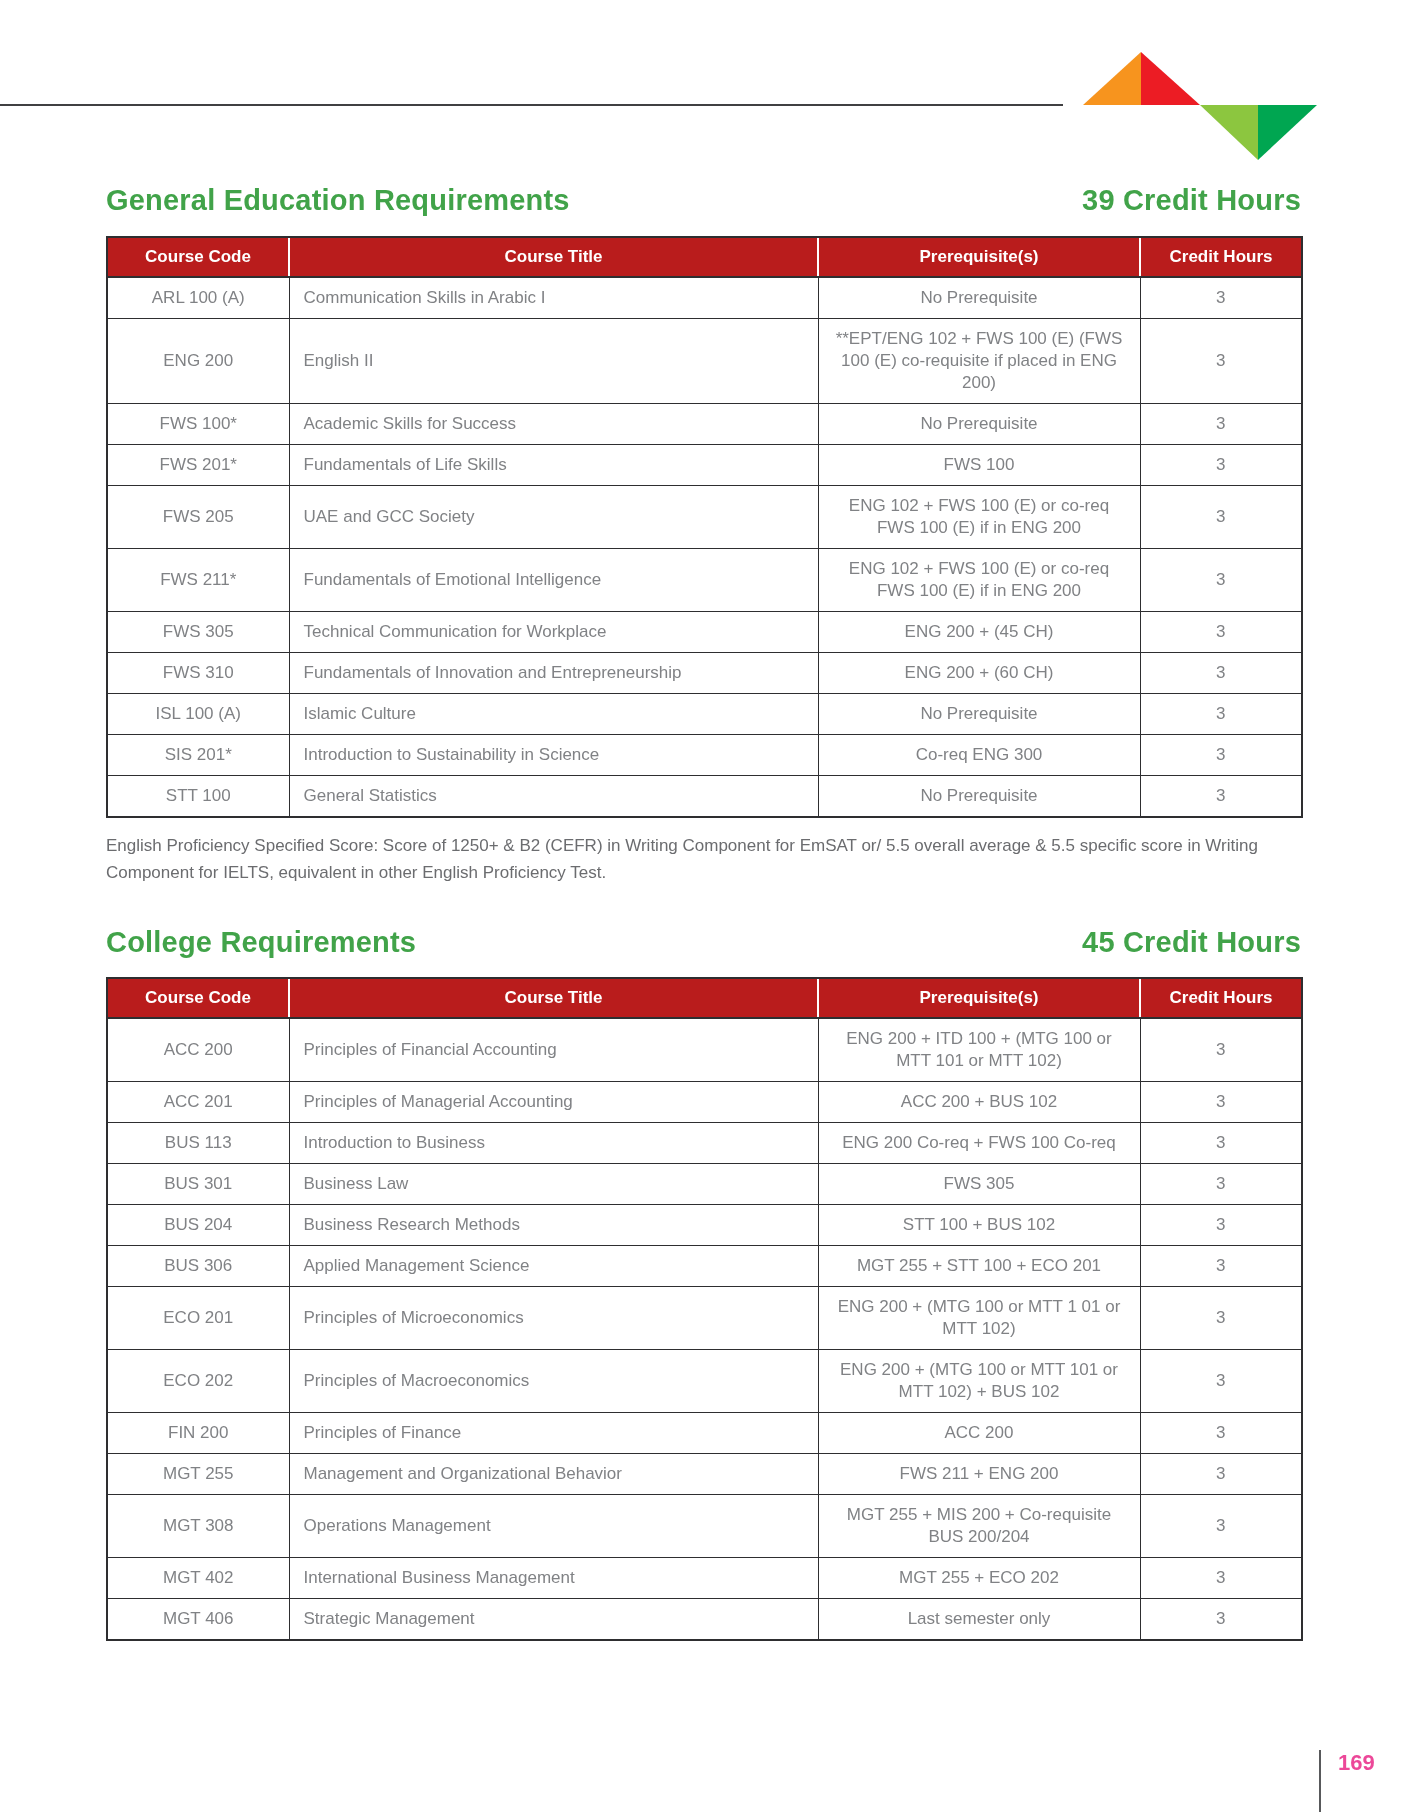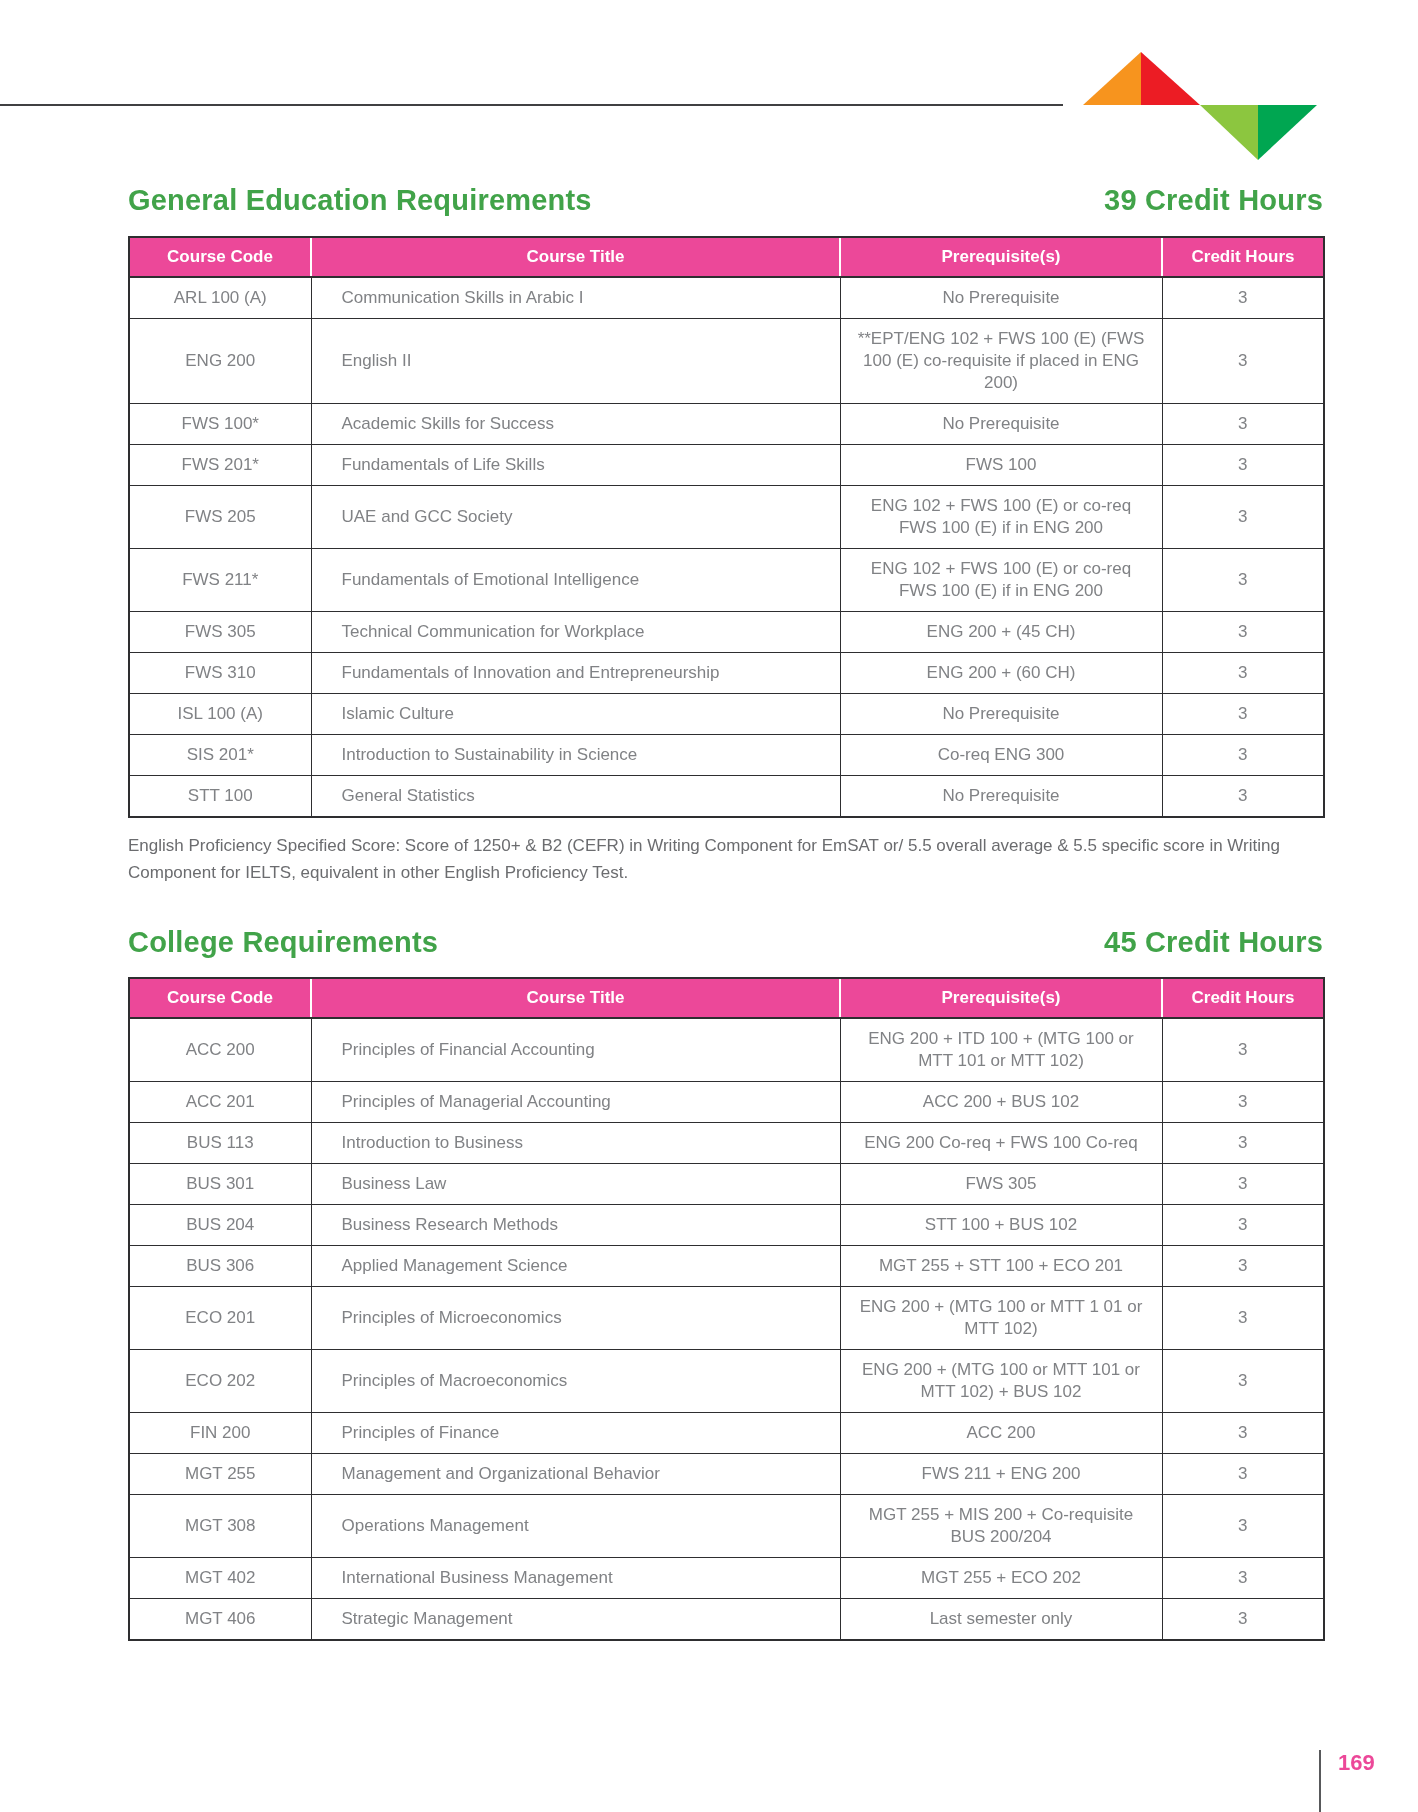--- a/index.html
+++ b/index.html
@@ -12,21 +12,21 @@
   }
   .top-rule{
     position:absolute;left:0;top:104px;
     width:1063px;height:2px;background:#404042;
   }
   .logo{
     position:absolute;left:1083px;top:52px;
     width:234px;height:108px;
   }
   .content{
-    position:absolute;left:128px;top:0;width:1195px;
+    position:absolute;left:106px;top:0;width:1195px;
   }
   .section-head{
     display:flex;justify-content:space-between;align-items:baseline;
   }
   .section-head.first{margin-top:184px;}
   .section-head.second{margin-top:40px;}
   .section-head h2{
     margin:0;
     font-size:29px;font-weight:bold;color:#41A349;
     letter-spacing:0.2px;
@@ -36,38 +36,38 @@
     width:1195px;
     border:2px solid #2E2E30;
   }
   .tbl1{margin-top:19px;}
   .tbl2{margin-top:18px;}
   col.w-code{width:182px;}
   col.w-title{width:529px;}
   col.w-prereq{width:322px;}
   col.w-credit{width:162px;}
   th{
-    background:#ec4899;color:#ffffff;
+    background:#b91c1c;color:#ffffff;
     font-size:17px;font-weight:bold;
     padding:8px 6px;line-height:22px;
     border-left:2px solid #ffffff;
     border-top:2px solid #2E2E30;
     border-bottom:2px solid #2E2E30;
     text-align:center;
   }
   th:first-child{border-left-color:#2E2E30;}
   th:last-child{border-right:2px solid #2E2E30;}
   td{
     border:1.5px solid #2E2E30;
     color:#808285;font-size:17px;line-height:22px;
     padding:9px 10px;
     text-align:center;vertical-align:middle;
     word-wrap:break-word;
   }
-  td.c-title{text-align:left;padding-left:30px;}
+  td.c-title{text-align:left;padding-left:14px;}
   .note{
     margin:14px 0 0 0;
     font-size:17px;line-height:27px;color:#6B6C6F;
     width:1195px;
   }
   .pageno-rule{
     position:absolute;left:1319px;top:1750px;
     width:2px;height:62px;background:#58595B;
   }
   .pageno{

